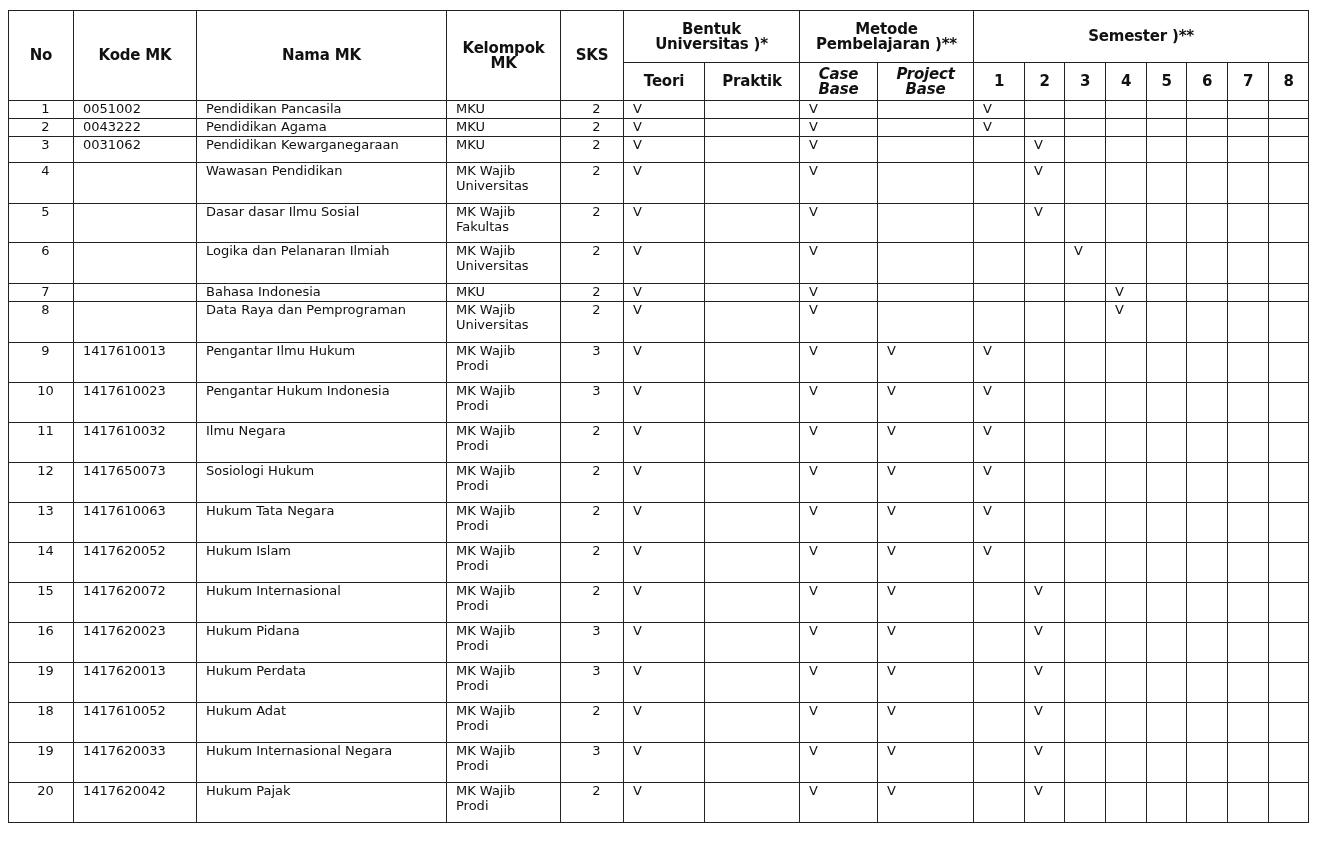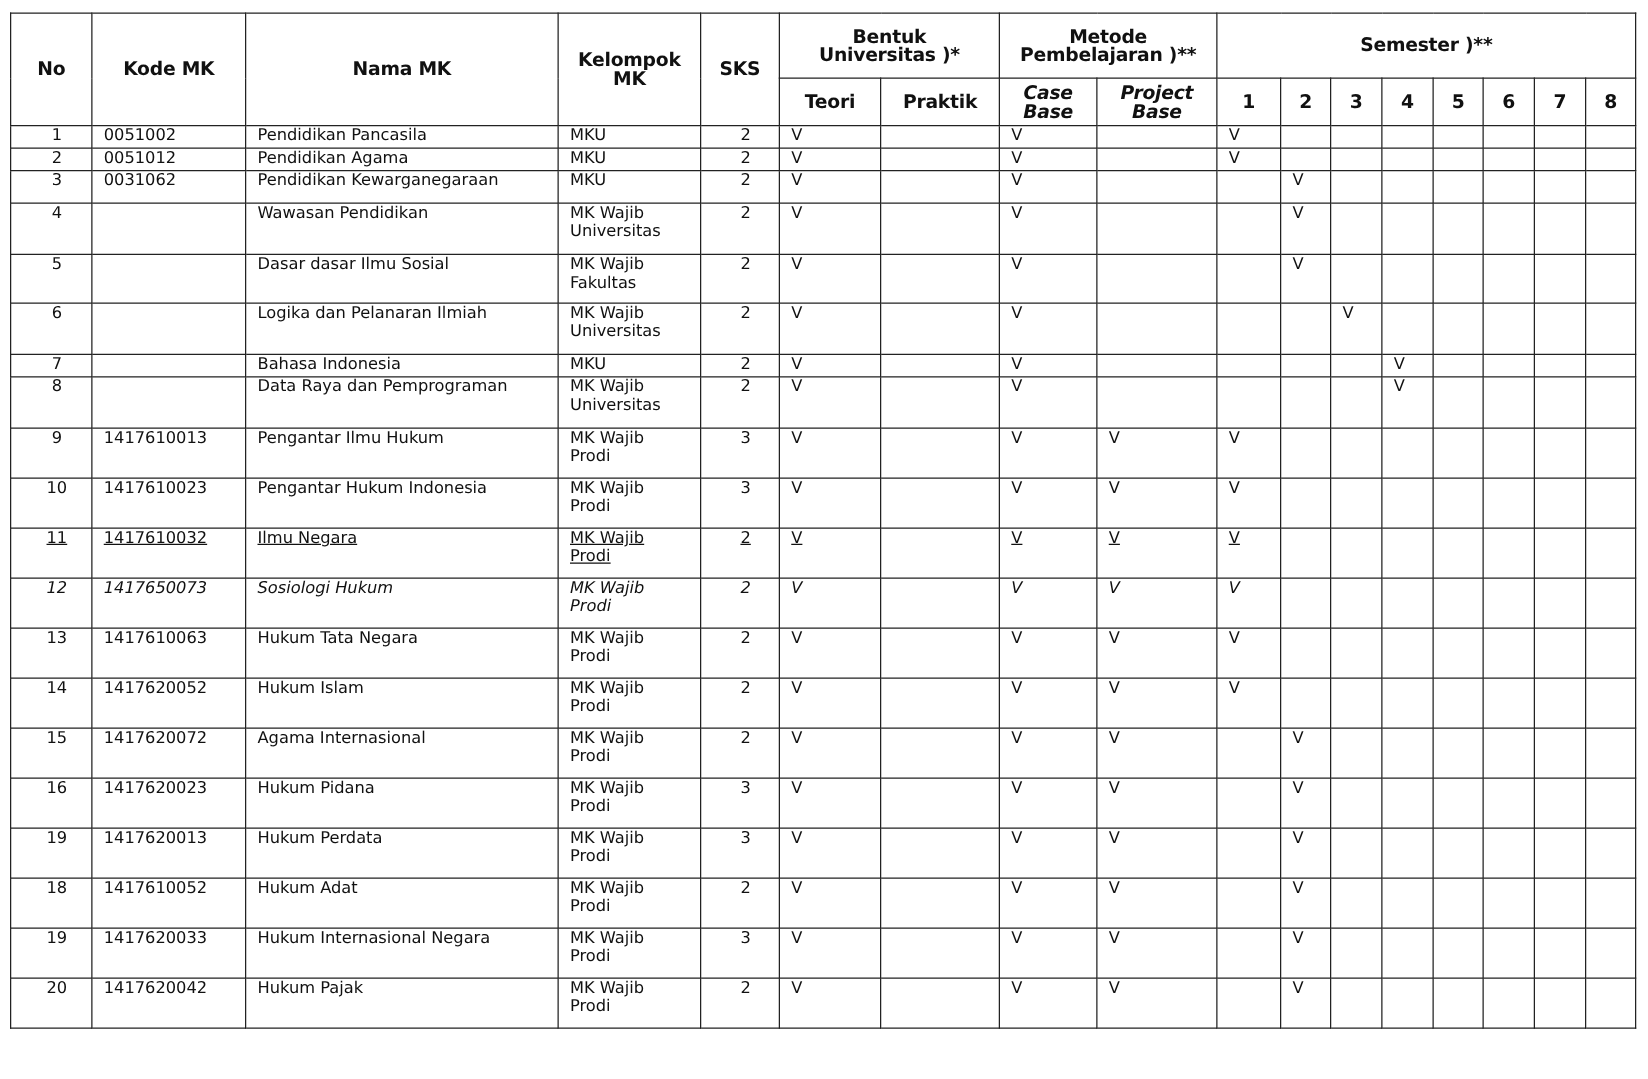--- a/index.html
+++ b/index.html
@@ -95,21 +95,21 @@
         <td class="chk"></td>
         <td class="chk"></td>
         <td class="chk"></td>
         <td class="chk"></td>
         <td class="chk"></td>
         <td class="chk"></td>
         <td class="chk"></td>
       </tr>
       <tr style="height: 18px;">
         <td class="c">2</td>
-        <td class="pad">0051012</td>
+        <td class="pad">0043222</td>
         <td class="pad">Pendidikan Agama</td>
         <td class="pad"><span>MKU</span></td>
         <td class="c">2</td>
         <td class="chk">V</td>
         <td class="chk"></td>
         <td class="chk">V</td>
         <td class="chk"></td>
         <td class="chk">V</td>
         <td class="chk"></td>
         <td class="chk"></td>
@@ -264,40 +264,40 @@
         <td class="chk">V</td>
         <td class="chk">V</td>
         <td class="chk"></td>
         <td class="chk"></td>
         <td class="chk"></td>
         <td class="chk"></td>
         <td class="chk"></td>
         <td class="chk"></td>
         <td class="chk"></td>
       </tr>
-      <tr style="height: 40px; text-decoration: underline;">
+      <tr style="height: 40px;">
         <td class="c">11</td>
         <td class="pad mid">1417610032</td>
         <td class="pad mid">Ilmu Negara</td>
         <td class="pad"><span>MK Wajib</span><br><span>Prodi</span></td>
         <td class="c mid">2</td>
         <td class="chk">V</td>
         <td class="chk"></td>
         <td class="chk">V</td>
         <td class="chk">V</td>
         <td class="chk">V</td>
         <td class="chk"></td>
         <td class="chk"></td>
         <td class="chk"></td>
         <td class="chk"></td>
         <td class="chk"></td>
         <td class="chk"></td>
         <td class="chk"></td>
       </tr>
-      <tr style="height: 40px; font-style: italic;">
+      <tr style="height: 40px;">
         <td class="c">12</td>
         <td class="pad mid">1417650073</td>
         <td class="pad mid">Sosiologi Hukum</td>
         <td class="pad"><span>MK Wajib</span><br><span>Prodi</span></td>
         <td class="c mid">2</td>
         <td class="chk">V</td>
         <td class="chk"></td>
         <td class="chk">V</td>
         <td class="chk">V</td>
         <td class="chk">V</td>
@@ -343,21 +343,21 @@
         <td class="chk"></td>
         <td class="chk"></td>
         <td class="chk"></td>
         <td class="chk"></td>
         <td class="chk"></td>
         <td class="chk"></td>
       </tr>
       <tr style="height: 40px;">
         <td class="c">15</td>
         <td class="pad mid">1417620072</td>
-        <td class="pad mid">Agama Internasional</td>
+        <td class="pad mid">Hukum Internasional</td>
         <td class="pad"><span>MK Wajib</span><br><span>Prodi</span></td>
         <td class="c mid">2</td>
         <td class="chk">V</td>
         <td class="chk"></td>
         <td class="chk">V</td>
         <td class="chk">V</td>
         <td class="chk"></td>
         <td class="chk">V</td>
         <td class="chk"></td>
         <td class="chk"></td>

